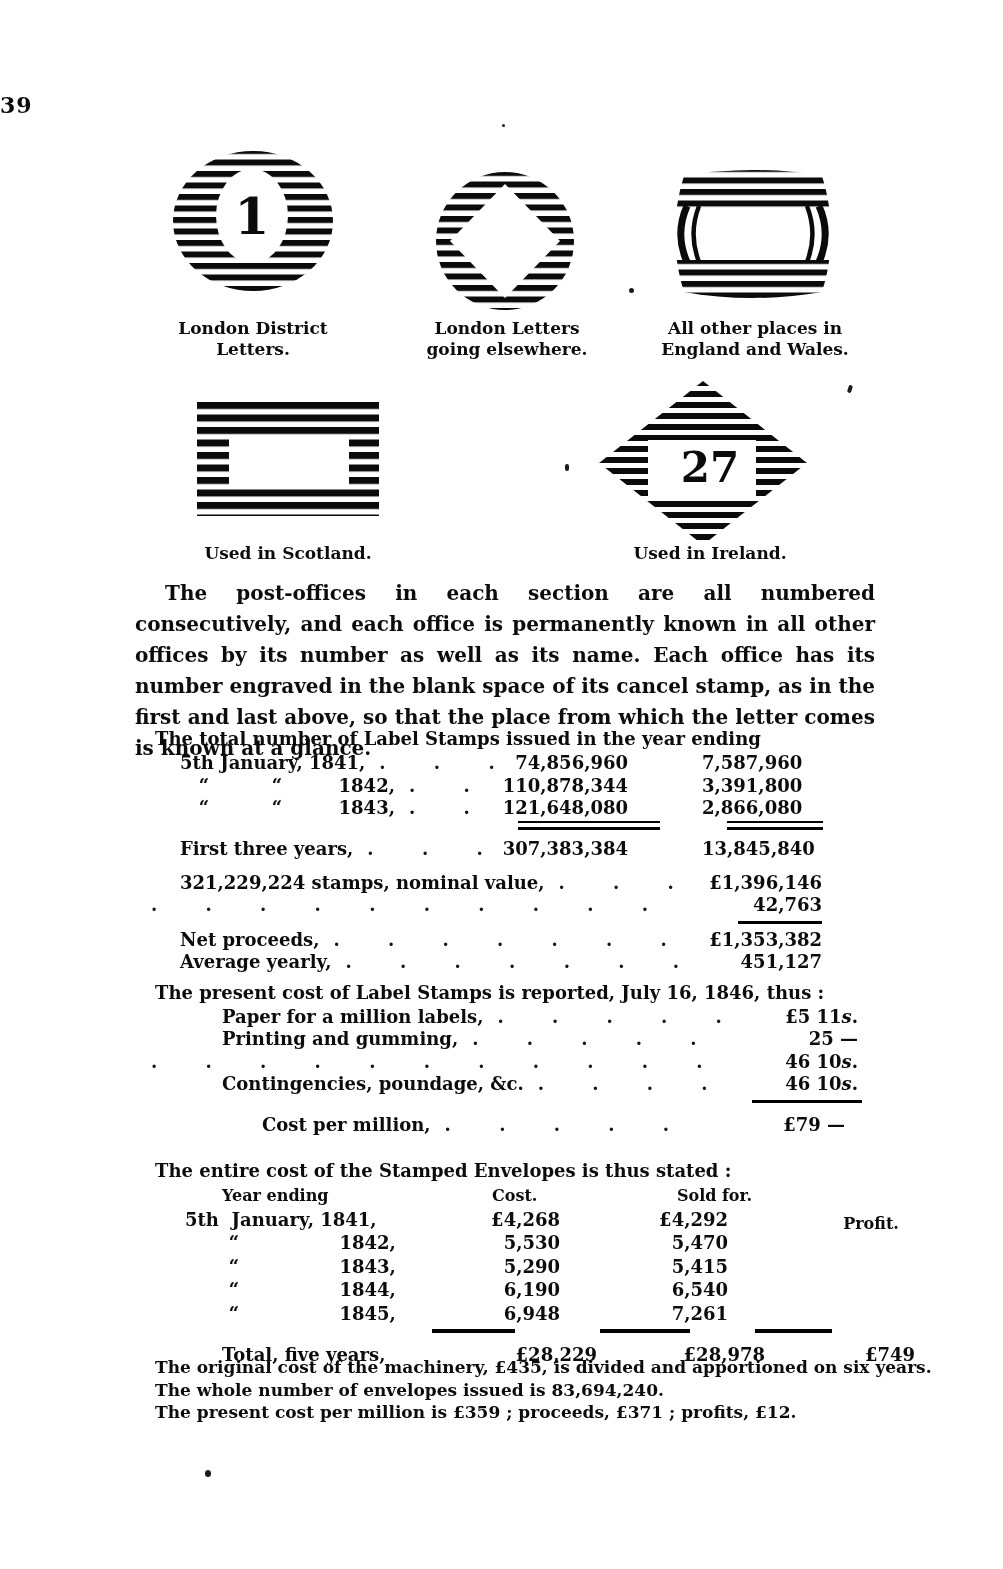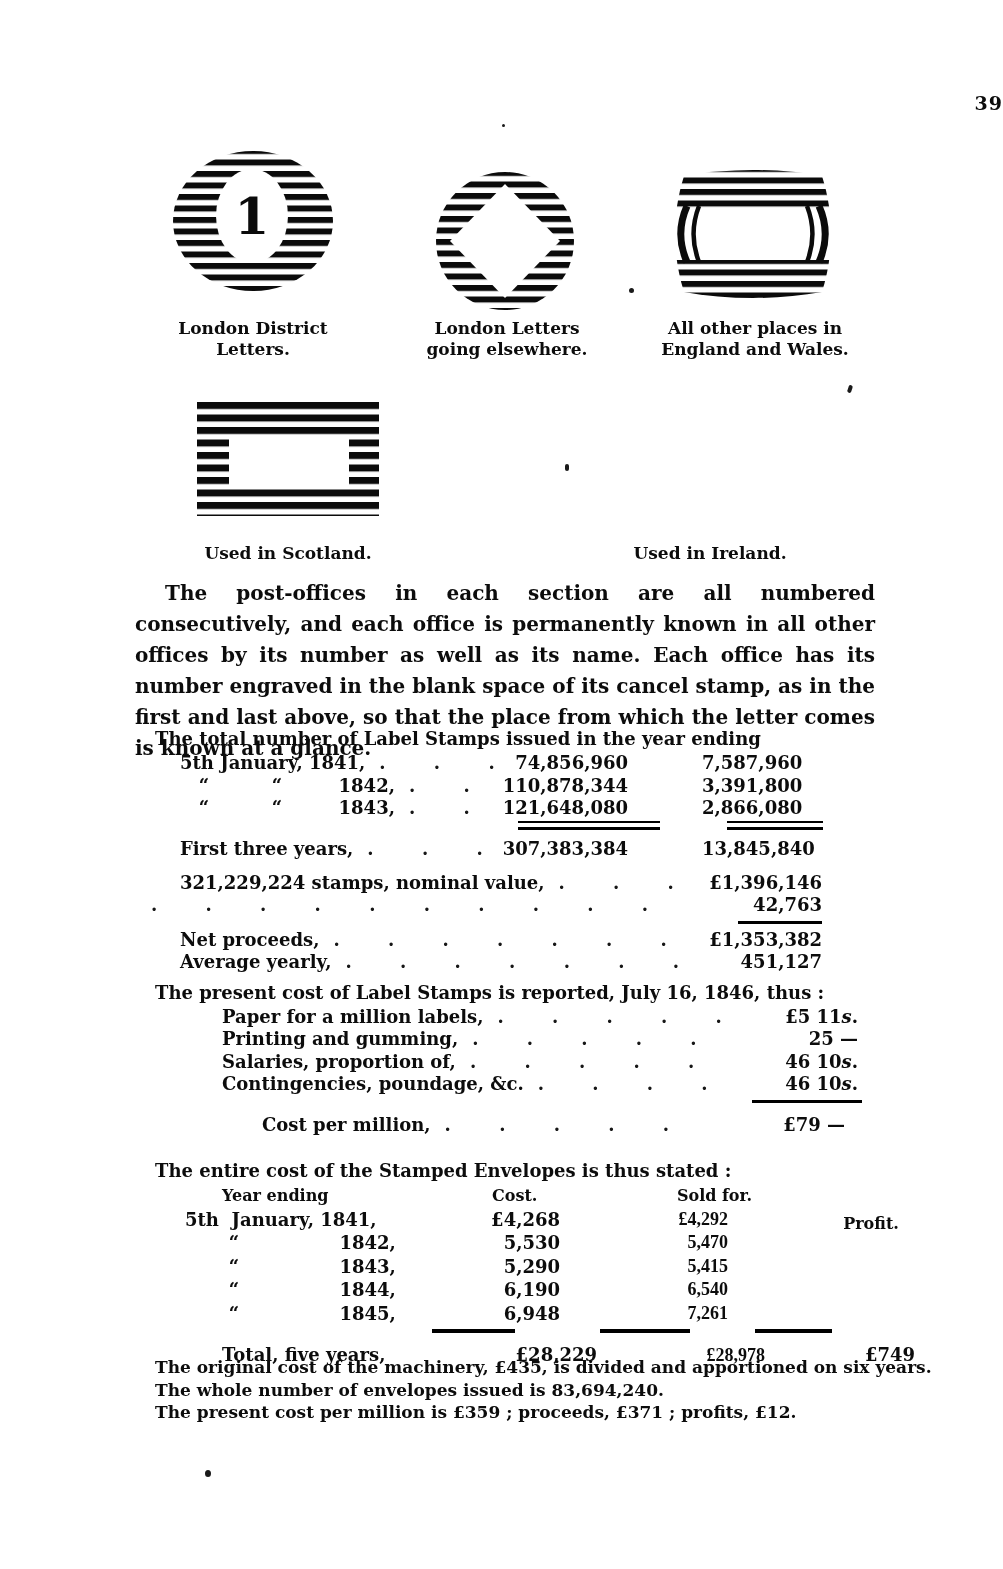--- a/index.html
+++ b/index.html
@@ -1,22 +1,22 @@
 <!DOCTYPE html>
 <html><head>
 <meta charset="utf-8">
 <style>
   html,body{margin:0;padding:0;background:#ffffff;}
   .page{
     position:relative; width:1003px; height:1569px; margin:0 auto;
     background:#fff; color:#0c0c0c; overflow:hidden;
     font-family:"DejaVu Serif","Liberation Serif",serif; font-weight:700;
   }
-  .pageno{position:absolute; top:92px; left:0; width:100%; text-align:right;
-    font-size:19px; letter-spacing:1px;}
+  .pageno{position:absolute; top:92px; left:0; width:100%; text-align:left;
+    font-size:22px; letter-spacing:1px;}
   .stamp{position:absolute;}
   .caption{position:absolute; text-align:center; font-size:17px; line-height:21px;}
   .para{position:absolute; left:135px; top:578px; width:740px;
     font-size:20px; line-height:31px; text-align:justify; text-indent:30px;}
   .closing{position:absolute; left:152px; top:1442px; font-size:20px; white-space:nowrap;}
   .speck{position:absolute; background:#1a1a1a; border-radius:50%;}
 
   
   .tbl{position:absolute; left:137px; width:724px; font-size:18px;}
   #labelstamps{top:726px;}
@@ -45,21 +45,21 @@
   .dblrule{height:4px; border-top:2px solid #000; border-bottom:3px solid #000; flex:none;}
   .srule{height:3px; background:#000; flex:none;}
   .gap10{height:10px;}
   .gap6{height:6px;}
   .tallrow{height:26px; line-height:26px; padding-top:4px;}
   
   .e-row{display:flex; height:23.5px; line-height:23.5px;}
   .e-c0{width:270px; padding-left:48px; white-space:pre; flex:none;}
   .e-h0{width:270px; padding-left:85px; white-space:pre; flex:none;}
   .e-c1{width:140px; text-align:right; padding-right:35px; flex:none; box-sizing:border-box;}
-  .e-c2{width:165px; text-align:right; padding-right:32px; flex:none; box-sizing:border-box;font-family:Liberation Serif, serif;}
+  .e-c2{width:165px; text-align:right; padding-right:32px; flex:none; box-sizing:border-box;}
   .e-c3{width:148px; text-align:right; padding-right:30px; flex:none; box-sizing:border-box;}
   .e-h1{width:140px; text-align:left; flex:none; font-size:16px;}
   .e-h2{width:165px; text-align:center; flex:none; font-size:16px;}
   .e-h3{width:148px; text-align:center; flex:none; font-size:16px;margin-top:28px;}
   .e-rules{display:flex; height:12px; align-items:center;}
   .e-rc1{width:140px; flex:none; display:flex;}
   .e-rc2{width:165px; flex:none; display:flex;}
   .e-rc3{width:148px; flex:none; display:flex;}
   .e-rule{height:4px; background:#000; margin-left:auto;}
   .e-total{height:28px; line-height:28px; padding-top:4px;}
@@ -130,20 +130,32 @@
     <svg width="182" height="114" viewBox="0 0 182 114">
       <defs>
           <pattern id="h4" width="12" height="12.5" patternUnits="userSpaceOnUse">
             <rect width="12" height="7" fill="#0b0b0b"></rect>
           </pattern>
         </defs>
       <rect x="0" y="0" width="182" height="114" fill="url(#h4)"></rect>
       <rect x="32" y="34" width="120" height="52" fill="#ffffff"></rect>
     </svg>
   </div>
+  <div class="stamp" style="left:598px; top:380px;">
+    <svg width="210" height="166" viewBox="0 0 210 166">
+      <defs>
+          <pattern id="h5" width="12" height="11" patternUnits="userSpaceOnUse">
+            <rect width="12" height="6" fill="#0b0b0b"></rect>
+          </pattern>
+        </defs>
+      <polygon points="105,1 209,83 105,165 1,83" fill="url(#h5)"></polygon>
+      <rect x="50" y="60" width="108" height="56" fill="#ffffff"></rect>
+      <text x="112" y="102" text-anchor="middle" font-size="42" font-weight="bold" font-family="DejaVu Serif, serif" fill="#0b0b0b">27</text>
+    </svg>
+  </div>
   <div class="caption" style="left:198px; top:543px; width:180px;">Used in Scotland.</div>
   <div class="caption" style="left:620px; top:543px; width:180px;">Used in Ireland.</div>
 
   <div class="para">The post-offices in each section are all numbered consecutively, and each office is permanently known in all other offices by its number as well as its name.  Each office has its number engraved in the blank space of its cancel stamp, as in the first and last above, so that the place from which the letter comes is known at a glance.</div>
 
   <div class="tbl" id="labelstamps">
     <div class="t-title">The total number of Label Stamps issued in the year ending</div>
     <div class="row">
       <span class="lbl pl43">5th January, 1841,</span>
       <span class="dots">. . . . . . . . . . . . . . . . . .</span>
@@ -218,21 +230,20 @@
       <span class="c-costval"><span>£5 11</span><i>s</i><span>.</span></span>
         <span class="c-end3"></span>
     </div>
     <div class="row">
       <span class="lbl pl85">Printing and gumming,</span>
       <span class="dots">. . . . . . . . . . . . . . . . . .</span>
       <span class="c-costval"><span>25 —</span></span>
         <span class="c-end3"></span>
     </div>
     <div class="row">
-      <span class="lbl pl85">Salaries, proportion of,</span>
       <span class="dots">. . . . . . . . . . . . . . . . . .</span>
       <span class="c-costval"><span>46 10</span><i>s</i><span>.</span></span>
         <span class="c-end3"></span>
     </div>
     <div class="row">
       <span class="lbl pl85">Contingencies, poundage, &amp;c.</span>
       <span class="dots">. . . . . . . . . . . . . . . . . .</span>
       <span class="c-costval"><span>46 10</span><i>s</i><span>.</span></span>
         <span class="c-end3"></span>
     </div>

